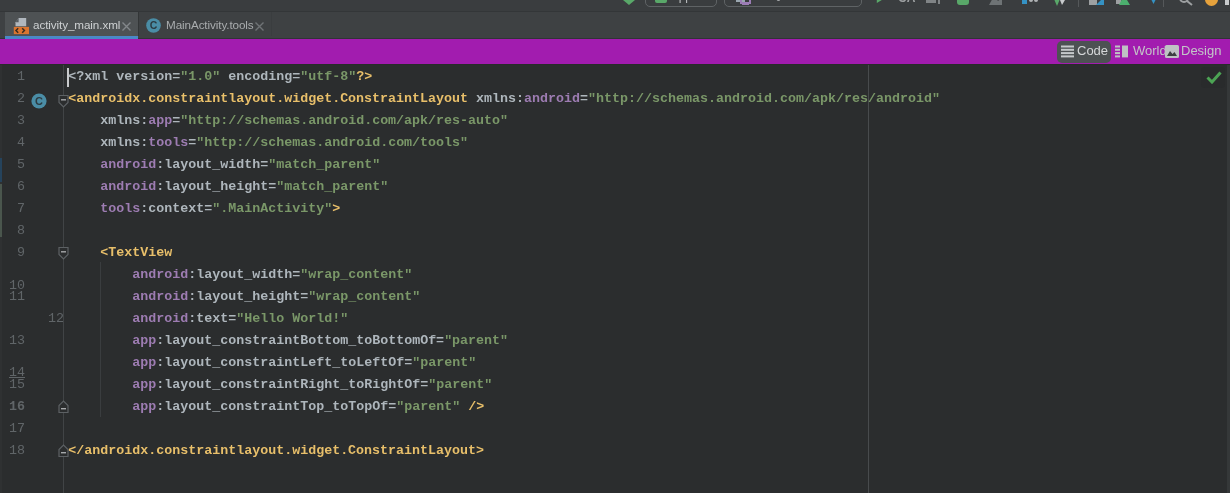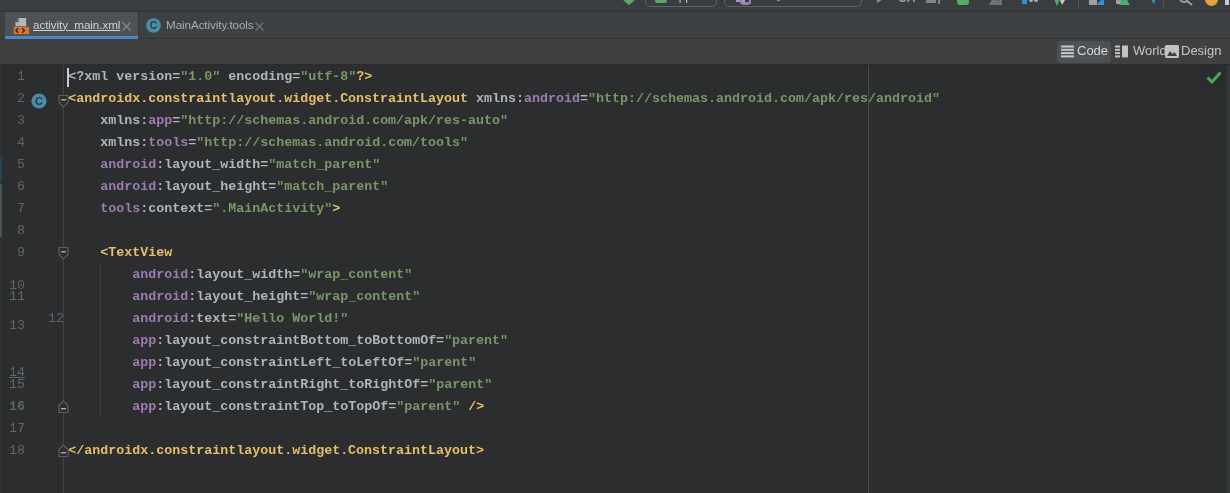--- a/index.html
+++ b/index.html
@@ -11,21 +11,21 @@
 #toolbar { left:0; top:0; width:1230px; height:11px; background:#3A3D3F; overflow:hidden; }
 .combo { position:absolute; top:-16px; height:23px; border:1px solid #5F6365; border-radius:5px; }
 
 
 #tabbar { left:0; top:11px; width:1230px; height:28px; background:#3E4143; border-top:1px solid #333638; }
 #tab1 { left:5px; top:0; width:133px; height:25px; background:#4E5254; }
 #tab1line { left:5px; top:24px; width:133px; height:3px; background:#4A88C7; }
 .tabtext { font-size:11.7px; letter-spacing:-0.1px; }
 
 
-#csd { left:0; top:39px; width:1230px; height:26px; background:#404040; border-bottom:1px solid #292B2C; }
+#csd { left:0; top:39px; width:1230px; height:26px; background:#a21caf; border-bottom:1px solid #292B2C; }
 #codebtn { left:1057px; top:2px; width:54px; height:22px; background:#4D5153; border-radius:5px; }
 .csdtext { font-size:13px; color:#C3C6C8; top:3.5px; }
 
 
 #editor { left:0; top:65px; width:1230px; height:428px; background:#2B2D2E; }
 #gutline { left:63px; top:0; width:1px; height:428px; background:#414446; }
 #wrapguide { left:868px; top:0; width:1px; height:428px; background:#484B4D; }
 #rightedge { left:1227px; top:0; width:3px; height:428px; background:#353839; }
 .ln { position:absolute; left:0; width:25px; text-align:right; height:22px; line-height:22px;
       font-family:"Liberation Mono",monospace; font-size:13.34px; color:#606568; }
@@ -112,21 +112,21 @@
   <div class="abs" id="tab1"></div>
   <div class="abs" id="tab1line"></div>
 
   <svg class="abs" style="left:12px; top:3.5px;" width="18" height="19" viewBox="0 0 18 19">
     <path d="M6.8 2 L14.2 2 L14.2 10.3 L3.5 10.3 L3.5 6.3 Z" fill="#B0B7BE"></path>
     <path d="M3.4 6.2 L6.6 2.2 L6.6 6.2 Z" fill="#575C60"></path>
     <rect x="1.8" y="10.9" width="15.2" height="7.2" fill="#DB7530"></rect>
     <path d="M6.2 12.3 L4 14.5 L6.2 16.7" stroke="#3A2C20" stroke-width="1.5" fill="none"></path>
     <path d="M10.2 12.3 L12.4 14.5 L10.2 16.7" stroke="#3A2C20" stroke-width="1.5" fill="none"></path>
   </svg>
-  <div class="abs tabtext" style="left:33px; top:5.5px; color:#CED1D3;text-decoration:underline;">activity_main.xml</div>
+  <div class="abs tabtext" style="left:33px; top:5.5px; color:#CED1D3;">activity_main.xml</div>
   <svg class="abs" style="left:121px; top:8.5px;" width="11" height="11" viewBox="0 0 11 11">
     <path d="M1.5 1.5 L9.5 9.5 M9.5 1.5 L1.5 9.5" stroke="#83878A" stroke-width="1.4"></path>
   </svg>
   <div class="abs" style="left:138px; top:0px; width:1px; height:24px; background:#333637;"></div>
 
   <svg class="abs" style="left:146px; top:5.5px;" width="15" height="15" viewBox="0 0 15 15">
     <circle cx="7.5" cy="7.5" r="7.3" fill="#4A8DA6"></circle>
     <text x="7.5" y="11.4" font-family="Liberation Sans" font-size="10.5" font-weight="bold" fill="#2C3B42" text-anchor="middle">C</text>
   </svg>
   <div class="abs tabtext" style="left:166px; top:5.5px; color:#A9ACAE;">MainActivity.tools</div>
@@ -176,21 +176,21 @@
   <div class="ln" style="top:45px;">3</div>
   <div class="ln" style="top:67px;">4</div>
   <div class="ln" style="top:89px;">5</div>
   <div class="ln" style="top:111px;">6</div>
   <div class="ln" style="top:133px;">7</div>
   <div class="ln" style="top:155px;">8</div>
   <div class="ln" style="top:177px;">9</div>
   <div class="ln" style="top:210px;">10</div>
   <div class="ln" style="top:221px;">11</div>
   <div class="ln" style="top:243px;padding-left:48px;">12</div>
-  <div class="ln" style="top:250px;">13</div>
+  <div class="ln" style="top:265px;">13</div>
   <div class="ln" style="top:297px;text-decoration:underline;">14</div>
   <div class="ln" style="top:309px;">15</div>
   <div class="ln" style="top:331px;font-weight:bold;">16</div>
   <div class="ln" style="top:353px;">17</div>
   <div class="ln" style="top:375px;">18</div>
 
   <svg class="abs" style="left:31px; top:28px;" width="16" height="16" viewBox="0 0 16 16">
     <circle cx="8" cy="8" r="7.6" fill="#4A8DA6"></circle>
     <text x="8" y="12.2" font-family="Liberation Sans" font-size="11" font-weight="bold" fill="#2C3B42" text-anchor="middle">C</text>
   </svg>

